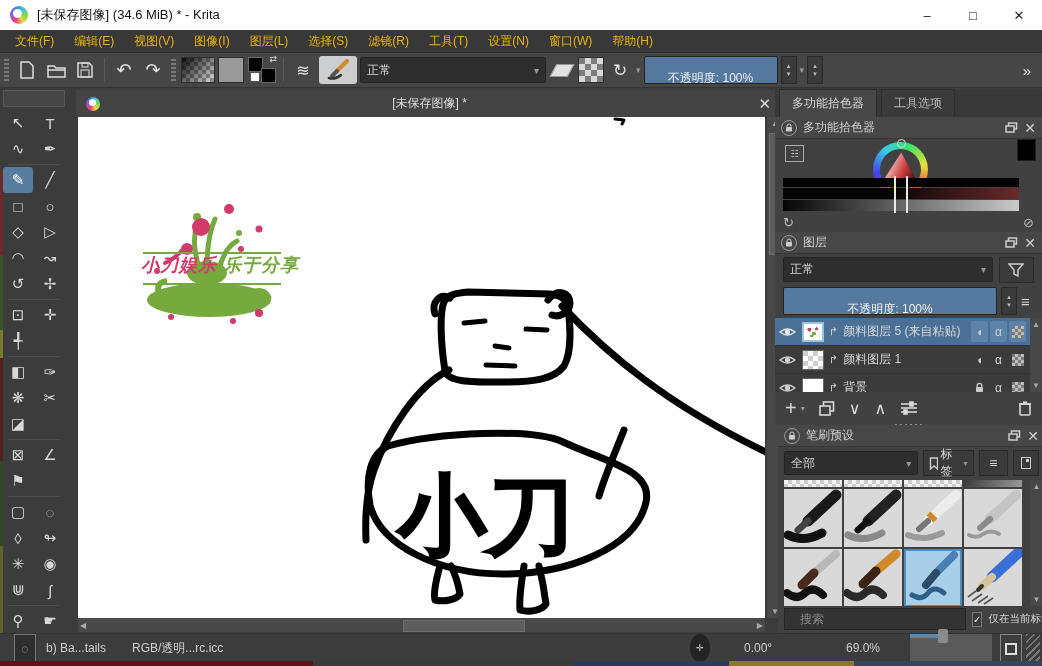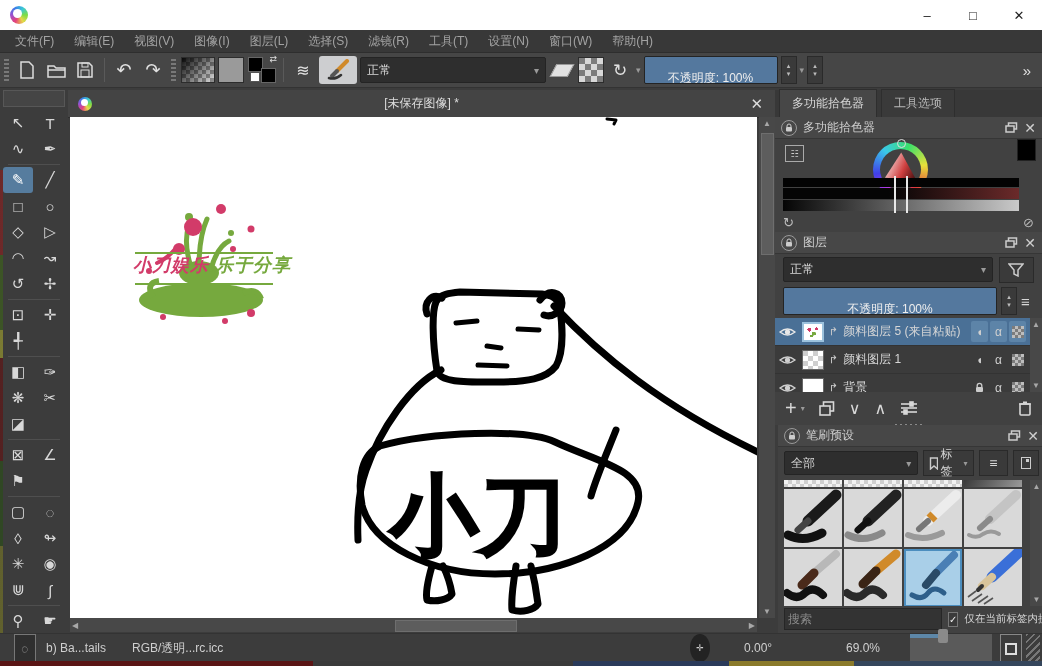--- a/index.html
+++ b/index.html
@@ -9,21 +9,21 @@
   
   #titlebar{left:0;top:0;width:1042px;height:30px;background:#fff;color:#111;display:flex;align-items:center;}
   #titlebar .logo{width:18px;height:18px;margin:0 9px 0 10px;border-radius:50%;
      background:conic-gradient(from 210deg,#e5427a,#9a50d0,#3a7de8,#3ac8d8,#7ddd45,#e8d84a,#e5427a);position:relative;}
   #titlebar .logo:after{content:"";position:absolute;left:3px;top:3px;width:9px;height:9px;border-radius:50%;background:#fff;}
   #titlebar .ttl{font-size:13px;}
   #wctrl{margin-left:auto;display:flex;height:30px;}
   #wctrl .wbtn{width:46px;height:30px;display:flex;align-items:center;justify-content:center;font-size:13px;color:#222;}
   
   #menubar{left:0;top:30px;width:1042px;height:23px;background:#383838;display:flex;align-items:center;gap:2px;padding-left:6px;box-sizing:border-box;border-bottom:1px solid #2e2e2e;}
-  #menubar .mi{padding:3px 9px;color:#a3a3a3;}
+  #menubar .mi{padding:3px 9px;color:#eab308;}
   
   #toolbar{left:0;top:53px;width:1042px;height:35px;background:#464646;display:flex;align-items:center;gap:3px;padding:0 2px;box-sizing:border-box;border-bottom:1px solid #333;}
   .grip{width:5px;height:22px;background:repeating-linear-gradient(#9a9a9a 0 2px,transparent 2px 4px);opacity:.6;margin:0 2px;}
   .tbtn{width:26px;height:26px;display:flex;align-items:center;justify-content:center;color:#e0e0e0;}
   .sepv{width:1px;height:24px;background:#5a5a5a;margin:0 3px;}
   .swatch{width:32px;height:24px;border:1px solid #2c2c2c;}
   .sw-grad{background:linear-gradient(135deg,rgba(0,0,0,.92),rgba(255,255,255,.25)),conic-gradient(#cfcfcf 25%,#6f6f6f 0 50%,#cfcfcf 0 75%,#6f6f6f 0);background-size:100% 100%,8px 8px;}
   .sw-pat{background:#9a9a9a;width:24px;}
   #fgbg{width:30px;height:28px;position:relative;}
   #fgbg .fg{position:absolute;left:1px;top:1px;width:13px;height:13px;background:#000;border:1px solid #666;}
@@ -46,21 +46,21 @@
   #toolbox{left:0;top:88px;width:68px;height:552px;background:#3c3c3c;}
   #tbxhead{position:absolute;left:3px;top:2px;width:60px;height:15px;background:#454545;border:1px solid #575757;}
   #tools{position:absolute;left:0;top:22px;width:68px;display:flex;flex-direction:column;align-items:center;}
   .trow{display:flex;gap:2px;}
   .tc{width:30px;height:26px;display:flex;align-items:center;justify-content:center;font-size:15px;color:#d8d8d8;}
   .tc.active{background:#567c9e;border-radius:3px;color:#fff;}
   .tc.empty{visibility:hidden;}
   .tsep{width:52px;height:1px;background:#4f4f4f;margin:2px 0;}
   #edge-sliver{left:0;top:170px;width:3px;height:470px;background:linear-gradient(#7a2424 0 18%,#3c5a20 18% 34%,#8a8a30 34% 40%,#5a1a1a 40% 62%,#2d4a1e 62% 80%,#6a6a2a 80% 100%);opacity:.8;}
   
-  #cwin{left:68px;top:90px;width:707px;height:543px;background:#3c3c3c;}
+  #cwin{left:76px;top:90px;width:707px;height:543px;background:#3c3c3c;}
   #ctab{position:absolute;left:0;top:0;width:707px;height:27px;background:#444;border-bottom:1px solid #2e2e2e;display:flex;align-items:center;}
   #ctab .clogo{width:14px;height:14px;margin-left:10px;border-radius:50%;
      background:conic-gradient(from 210deg,#e5427a,#9a50d0,#3a7de8,#3ac8d8,#7ddd45,#e8d84a,#e5427a);position:relative;}
   #ctab .clogo:after{content:"";position:absolute;left:2.5px;top:2.5px;width:7px;height:7px;border-radius:50%;background:#fff;}
   #ctab .cttl{position:absolute;left:0;right:0;text-align:center;color:#ddd;}
   #ctab .cclose{margin-left:auto;margin-right:12px;font-size:15px;color:#ddd;z-index:1;}
   #canvas{position:absolute;left:2px;top:27px;width:687px;height:501px;background:#fff;overflow:hidden;}
   .vsb{position:absolute;right:0;top:27px;width:16px;height:501px;background:#484848;display:flex;flex-direction:column;justify-content:space-between;align-items:center;}
   .hsb{position:absolute;left:2px;bottom:1px;width:687px;height:14px;background:#484848;display:flex;align-items:center;justify-content:space-between;}
   .sbarrow{font-size:8px;color:#a8a8a8;padding:2px;}
@@ -127,21 +127,21 @@
   .sqbtn{height:24px;background:#3a3a3a;border:1px solid #2a2a2a;display:flex;align-items:center;justify-content:center;gap:3px;padding:0 5px;color:#d6d6d6;}
   #bgrid{position:absolute;left:6px;top:55px;width:238px;height:126px;overflow:hidden;}
   .brow{display:flex;gap:2px;margin-bottom:2px;}
   .btile{width:58px;height:58px;background:#d9d9d9;position:relative;}
   .btile.slim{height:7px;}
   .btile.dark{background:linear-gradient(120deg,#3a3a3a,#9a9a9a);}
   .btile.slimchk{background:#f2f2f2;background-image:conic-gradient(#cfcfcf 25%,transparent 0 50%,#cfcfcf 0 75%,transparent 0);background-size:8px 8px;}
   .btile.sel{background:#a9cfe8;outline:2px solid #4c8ebf;outline-offset:-2px;}
   #bsb{position:absolute;right:2px;top:55px;width:13px;height:126px;background:#484848;display:flex;flex-direction:column;justify-content:space-between;align-items:center;}
   #bSearchRow{position:absolute;left:6px;bottom:3px;width:255px;display:flex;align-items:center;gap:6px;}
-  #bSearch{width:150px;height:20px;background:#333;border:1px solid #262626;color:#ddd;padding:0 3px;font-size:12px;font-family:inherit;}
+  #bSearch{width:150px;height:20px;background:#333;border:1px solid #262626;color:#ddd;padding:0 15px;font-size:12px;font-family:inherit;}
   #bSearch::placeholder{color:#8a8a8a;}
   .cb{width:13px;height:13px;background:#3a3a3a;border:1px solid #777;display:flex;align-items:center;justify-content:center;font-size:10px;color:#eee;}
   #bNote{font-size:10.5px;white-space:nowrap;}
   
   #statusbar{left:0;top:633px;width:1042px;height:28px;background:#3c3c3c;border-top:1px solid #333;}
   #statusbar .s{position:absolute;top:0;height:28px;display:flex;align-items:center;color:#cfcfcf;}
   #selIcon{left:14px;width:20px;height:20px;top:4px;border:1px solid #777;background:#2f2f2f;justify-content:center;font-size:12px;}
   #sbBrush{left:46px;} #sbProfile{left:132px;}
   #sbDims{left:534px;width:146px;height:20px;top:4px;border:1px solid #606060;background:#383838;justify-content:center;}
   #sbKnob{left:690px;top:4px;width:20px;height:20px;border-radius:50%;background:#232323;justify-content:center;font-size:9px;color:#999;}
@@ -155,20 +155,21 @@
   #bottomstrip{left:0;top:661px;width:1042px;height:5px;background:linear-gradient(90deg,#5a1515 0 30%,#3a3a3a 30% 55%,#2a3a5a 55% 70%,#8a7a2a 70% 82%,#35465c 82% 100%);}
   svg{display:block;}
 </style>
 </head>
 <body>
 
 <div id="app">
 
   <div id="titlebar" class="abs">
     <span class="logo"></span>
+    <span class="ttl">[未保存图像] (34.6 MiB) * - Krita</span>
     <span id="wctrl">
       <span class="wbtn">–</span>
       <span class="wbtn">□</span>
       <span class="wbtn">✕</span>
     </span>
   </div>
 
   <div id="menubar" class="abs">
     <span class="mi">文件(F)</span>
     <span class="mi">编辑(E)</span>

